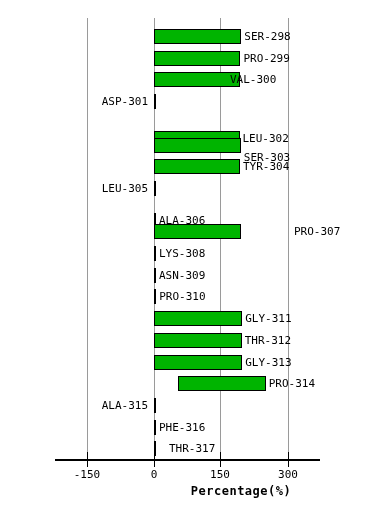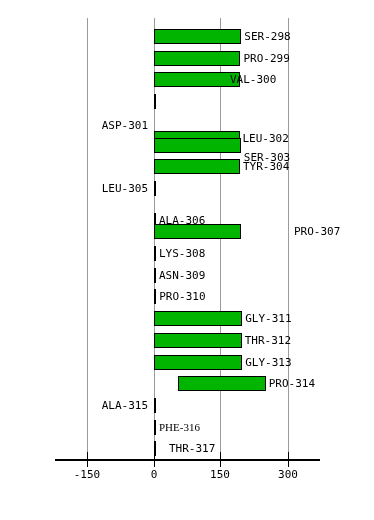--- a/index.html
+++ b/index.html
@@ -117,21 +117,21 @@
       <div class="row" style="top: 47.7px;">
         <div class="bar" style="width: 84.3947px; left: 154px;"></div>
         <div class="row-label right-side" style="left: 243.395px;">PRO-299</div>
       </div>
       <div class="row" style="top: 69.4px;">
         <div class="bar" style="width: 83.9493px; left: 154px;"></div>
         <div class="row-label right-side" style="left: 230px;">VAL-300</div>
       </div>
       <div class="row" style="top: 91.1px;">
         <div class="bar tiny" style="width: 2px; left: 154px;"></div>
-        <div class="row-label left-side" style="left: 148px; margin-top: 24px;">ASP-301</div>
+        <div class="row-label left-side" style="left: 148px;">ASP-301</div>
       </div>
       <div class="row" style="top: 128px;">
         <div class="bar" style="width: 83.504px; left: 154px;"></div>
         <div class="row-label right-side" style="left: 242.504px;">LEU-302</div>
       </div>
       <div class="row" style="top: 134.5px;">
         <div class="bar" style="width: 84.84px; left: 154px;"></div>
         <div class="row-label right-side" style="left: 243.84px; margin-top: 12px;">SER-303</div>
       </div>
       <div class="row" style="top: 156.2px; text-decoration: underline;">
@@ -177,33 +177,34 @@
       <div class="row" style="top: 373.2px; margin-left: 24px;">
         <div class="bar" style="width: 85.7307px; left: 154px;"></div>
         <div class="row-label right-side" style="left: 244.731px;">PRO-314</div>
       </div>
       <div class="row" style="top: 394.9px;">
         <div class="bar tiny" style="width: 2px; left: 154px;"></div>
         <div class="row-label left-side" style="left: 148px;">ALA-315</div>
       </div>
       <div class="row" style="top: 416.6px;">
         <div class="bar tiny" style="width: 2px; left: 154px;"></div>
-        <div class="row-label right-side" style="left: 159px; font-family: Liberation Serif, serif;">PHE-316</div>
+        <div class="row-label right-side" style="left: 159px;">PHE-316</div>
       </div>
       <div class="row" style="top: 438.3px;">
         <div class="bar tiny" style="width: 2px; left: 154px;"></div>
         <div class="row-label right-side" style="left: 169px;">THR-317</div>
       </div>
     </div>
 
   <div class="axis-line"></div>
 
   <div class="tick-mark" style="left:87px;"></div>
   <div class="tick-mark" style="left:154px;"></div>
   <div class="tick-mark" style="left:220px;"></div>
   <div class="tick-mark" style="left:288px;"></div>
 
   <div class="tick-label" style="left:87px;">-150</div>
   <div class="tick-label" style="left:154px;">0</div>
   <div class="tick-label" style="left:220px;">150</div>
   <div class="tick-label" style="left:288px;">300</div>
 
+  <div class="axis-title">Percentage(%)</div>
 </div>
 
 </body></html>

